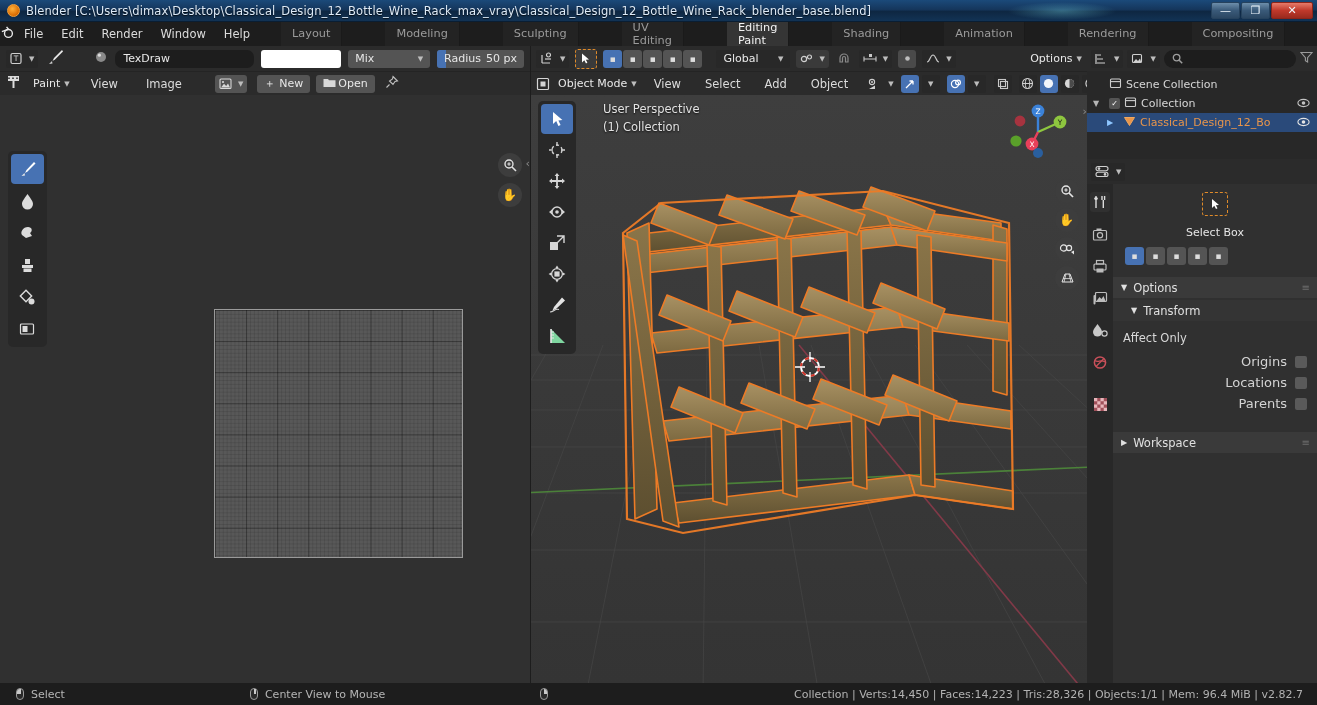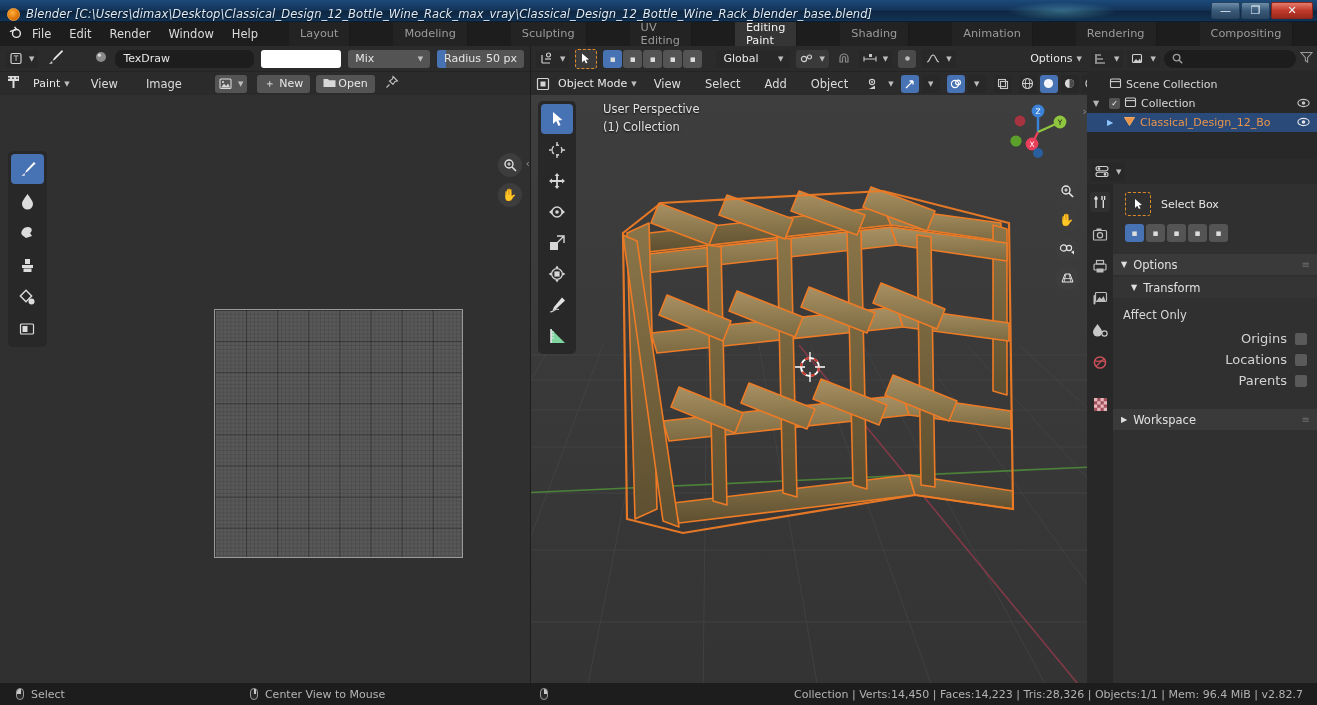--- a/index.html
+++ b/index.html
@@ -9,21 +9,21 @@
     font-family:"DejaVu Sans", sans-serif;
     font-size:11px; color:#e6e6e6;
   }
   #app { position:relative; width:1317px; height:705px; }
 
   
   .titlebar {
     position:absolute; left:0; top:0; width:1317px; height:22px;
     background:linear-gradient(to bottom,#1b4a7a 0%, #15365c 45%, #0e2742 55%, #123355 100%);
     border-bottom:1px solid #0a1e33;
-    display:flex; align-items:flex-end;font-style:italic;
+    display:flex; align-items:center;
   }
   .tb-ico {
     width:13px;height:13px;border-radius:50%;margin-left:7px;margin-right:6px;
     background:radial-gradient(circle at 40% 35%, #ffb13b, #d96a00 70%, #7a3a00);
     border:1px solid #f3a03a; flex:none;
   }
   .tb-title { font-size:11.5px; color:#ddeaf7; white-space:nowrap;
     text-shadow:0 1px 1px rgba(0,0,0,.7); letter-spacing:.1px;}
   .tb-glow { position:absolute; right:200px; top:2px; width:110px; height:18px;
     background:radial-gradient(ellipse at center, rgba(120,220,235,.35), rgba(120,220,235,0) 70%);}
@@ -32,21 +32,21 @@
     width:29px; height:17px; display:flex; align-items:center; justify-content:center;
     font-size:11px; color:#eef5fb;
     background:linear-gradient(to bottom,#6d8eaa,#3a5a79 50%, #2b4762);
     border:1px solid #26425d; border-radius:2px;
   }
   .tb-btn.close { background:linear-gradient(to bottom,#e67b6a,#c0392b 50%, #9a2a1e);
     border-color:#8d2418; width:42px; font-weight:bold; }
 
   
   .topbar {
-    position:absolute; left:8px; top:22px; width:1077px; height:24px;
+    position:absolute; left:0; top:22px; width:1077px; height:24px;
     background:#1d1d1d; display:flex; align-items:center; gap:0;
   }
   .blender-logo { width:26px; text-align:center; font-size:13px; color:#e8e8e8; }
   .menu-item {
     padding:2px 9px; font-size:11.5px; color:#dcdcdc; border-radius:3px; cursor:default;
   }
   .ws-tabs { display:flex; align-items:flex-end; height:24px; margin-left:22px;gap:43px; }
   .ws-tab {
     padding:4px 11px 5px; font-size:11.3px; color:#9b9b9b;
     background:#232323; border-right:1px solid #1a1a1a;
@@ -176,21 +176,21 @@
   
   #pr { left:1087px; top:159px; width:230px; height:524px; background:#303030; }
   #pr .hdr { background:#2b2b2b; height:25px; display:flex; align-items:center; padding:0 4px; }
   .pr-tabs { position:absolute; left:0; top:25px; width:26px; bottom:0; background:#282828;
     display:flex; flex-direction:column; align-items:center; padding-top:8px; gap:12px;}
   .pr-tab { width:20px;height:20px;display:flex;align-items:center;justify-content:center;
     font-size:13px;color:#b9b9b9;border-radius:3px;}
   .pr-tab.active { background:#303030; color:#e5e5e5; }
   .pr-body { position:absolute; left:26px; top:25px; right:0; bottom:0; background:#303030;
     padding:8px 0 0 0; }
-  .tool-title { display:flex; align-items:center; gap:10px; padding:0 12px 8px; }
+  .tool-title { display:flex; align-items:center; gap:10px; padding:0 12px 8px;flex-direction:column; }
   .tool-ico {
     width:26px;height:24px;border:1.5px dashed #e08b2a;border-radius:3px;
     display:flex;align-items:center;justify-content:center;color:#e8e8e8;font-size:11px;
   }
   .tool-row { display:flex; gap:2px; padding:0 0 10px 12px; }
   .sec-hdr { background:#3a3a3a; display:flex; align-items:center; height:21px;
     padding:0 8px; font-size:11.5px; color:#e0e0e0; gap:6px; margin-top:2px;}
   .sec-hdr.sub { background:#343434; padding-left:18px; }
   .grip { margin-left:auto; color:#6d6d6d; font-size:10px; letter-spacing:-1px;}
   .lbl-left { padding:10px 8px 6px 10px; font-size:11.5px; color:#d8d8d8; }

